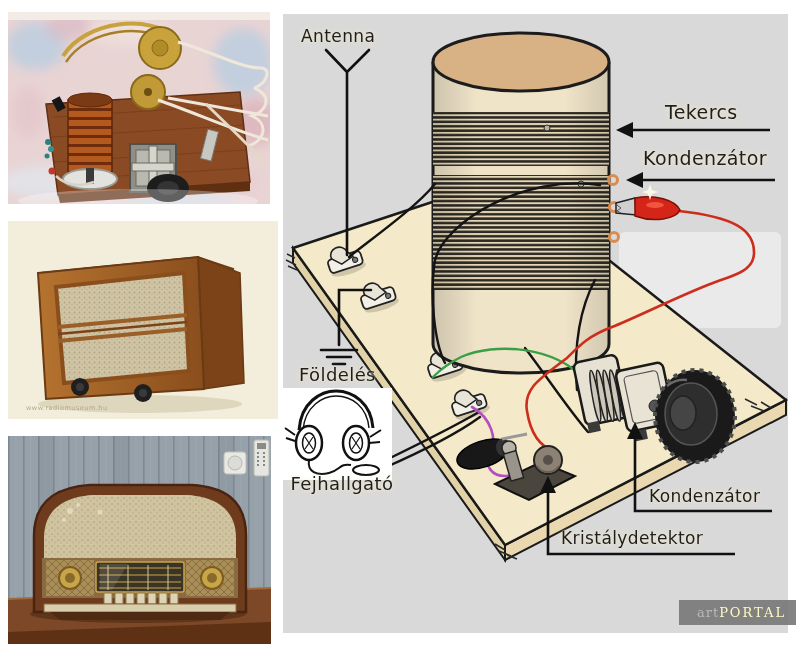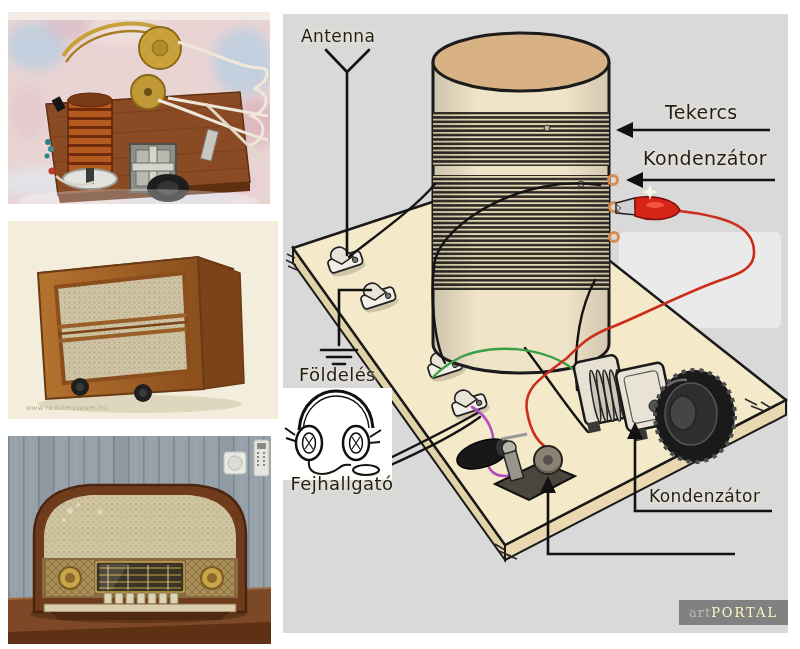--- a/index.html
+++ b/index.html
@@ -17,21 +17,21 @@
        text-shadow:0 0 6px rgba(246,238,208,.95), 0 0 2px rgba(246,238,208,.8);}
   .lbl-antenna{left:18px;top:12px;font-size:17px;}
   .lbl-tekercs{left:382px;top:87px;width:104px;font-size:19px;}
   .lbl-leagazasok{left:352px;top:133px;width:140px;text-align:center;font-size:19px;}
   .lbl-foldeles{left:16px;top:350px;font-size:18px;}
   .lbl-fejhallgato{left:6px;top:459px;width:106px;text-align:center;font-size:18px;}
   .lbl-kondenzator{left:366px;top:472px;font-size:17px;}
   .lbl-kristaly{left:278px;top:514px;font-size:17px;}
   .artportal{position:absolute;left:396px;top:586px;width:109px;height:25px;
              background:rgba(122,122,122,.92);display:flex;align-items:center;justify-content:center;
-             font-family:"DejaVu Serif",serif;color:#d2d2d2;font-size:13px;}
+             font-family:"DejaVu Serif",serif;color:#d2d2d2;font-size:13px;padding-left:8px;}
   .artportal .pre{color:#b9b9b9;letter-spacing:1px;}
   .artportal .suf{color:#fef9c3;letter-spacing:2px;}
 </style>
 </head>
 <body>
 
 <div class="canvas">
 
   <div class="photo p1">
     <svg width="262" height="192" viewBox="0 0 262 192">
@@ -415,20 +415,21 @@
         </g>
       </g>
     </svg>
 
     <div class="lbl lbl-antenna">Antenna</div>
     <div class="lbl lbl-tekercs">Tekercs</div>
     <div class="lbl lbl-leagazasok">Kondenzátor</div>
     <div class="lbl lbl-foldeles">Földelés</div>
     <div class="lbl lbl-fejhallgato">Fejhallgató</div>
     <div class="lbl lbl-kondenzator">Kondenzátor</div>
+    <div class="lbl lbl-kristaly">Kristálydetektor</div>
 
     <div class="artportal">
       <span class="pre">art</span>
         <span class="suf">PORTAL</span>
     </div>
   </div>
 
 </div>
 
 </body></html>

